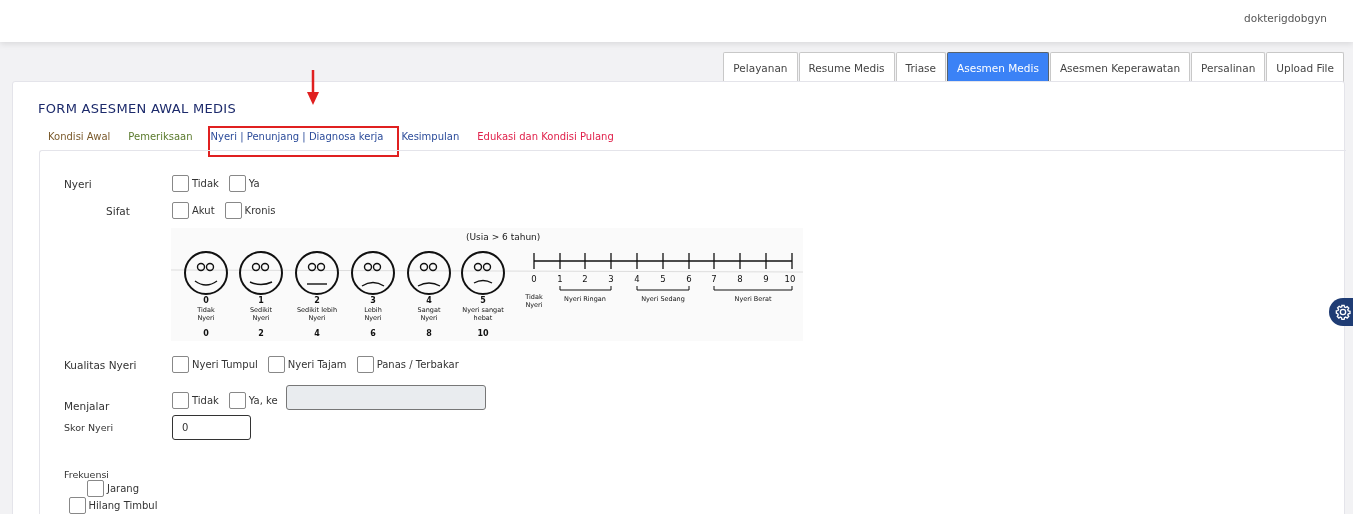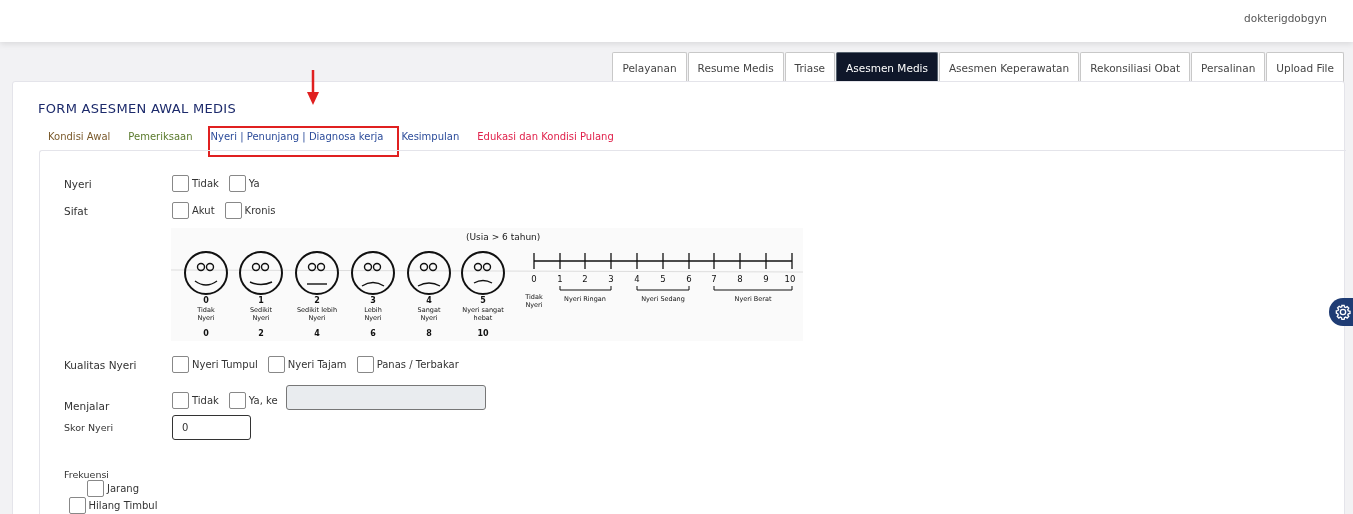--- a/index.html
+++ b/index.html
@@ -7,21 +7,21 @@
   body { background: #f2f2f4; font-family: "DejaVu Sans", sans-serif; color: #333; position: relative; }
 
   .topbar { position: absolute; left: 0; top: 0; width: 1353px; height: 42px; background: #fff;
     box-shadow: 0 2px 6px rgba(0,0,0,0.10); }
   .topbar .user { position: absolute; right: 26px; top: 12px; font-size: 10.5px; color: #555; }
 
   .main-tabs { position: absolute; top: 52px; right: 9px; display: flex; height: 30px; }
   .main-tab { height: 30px; padding: 8px 9px; border: 1px solid #c8c8c8; border-bottom: none;
     background: #fff; font-size: 10.5px; color: #444; display: flex; align-items: center;
     margin-left: 1px; border-radius: 2px 2px 0 0; cursor: pointer; }
-  .main-tab.active { background: #0f172a; color: #fff; border-color: #56626e; }
+  .main-tab.active { background: #3b82f6; color: #fff; border-color: #56626e; }
 
   .card { position: absolute; left: 12px; top: 81px; width: 1333px; height: 440px; background: #fff;
     border: 1px solid #e4e4ea; border-radius: 3px; }
 
   .form-title { position: absolute; left: 25px; top: 19px; font-size: 13px; color: #1c2a6b; letter-spacing: 0.3px; }
 
   .sub-tabs { position: absolute; left: 26px; top: 47px; display: flex; gap: 0; font-size: 10px; }
   .sub-tab { padding: 0 9px; height: 16px; line-height: 16px; cursor: pointer; }
   .sub-tab.t0 { color: #7a5a2c; }
   .sub-tab.t1 { color: #5a7a2c; }
@@ -59,21 +59,20 @@
 <div class="topbar">
   <span class="user">dokterigdobgyn</span>
 </div>
 
 <div class="main-tabs">
   <div class="main-tab">Pelayanan</div>
   <div class="main-tab">Resume Medis</div>
   <div class="main-tab">Triase</div>
   <div class="main-tab active">Asesmen Medis</div>
   <div class="main-tab">Asesmen Keperawatan</div>
-  <div class="main-tab">Rekonsiliasi Obat</div>
   <div class="main-tab">Persalinan</div>
   <div class="main-tab">Upload File</div>
 </div>
 
 <div class="card">
   <div class="form-title">FORM ASESMEN AWAL MEDIS</div>
 
   <div class="sub-tabs">
     <div class="sub-tab t0">Kondisi Awal</div>
     <div class="sub-tab t1">Pemeriksaan</div>
@@ -95,21 +94,21 @@
       <div class="opt">
           <div class="cb"></div>
           <span class="opt-label">Tidak</span>
         </div>
       <div class="opt">
           <div class="cb"></div>
           <span class="opt-label">Ya</span>
         </div>
     </div>
 
-    <div class="row" style="top:51px;">
+    <div class="row" style="top:51px;text-align:center;">
       <div class="row-label">Sifat</div>
       <div class="opt">
           <div class="cb"></div>
           <span class="opt-label">Akut</span>
         </div>
       <div class="opt">
           <div class="cb"></div>
           <span class="opt-label">Kronis</span>
         </div>
     </div>

